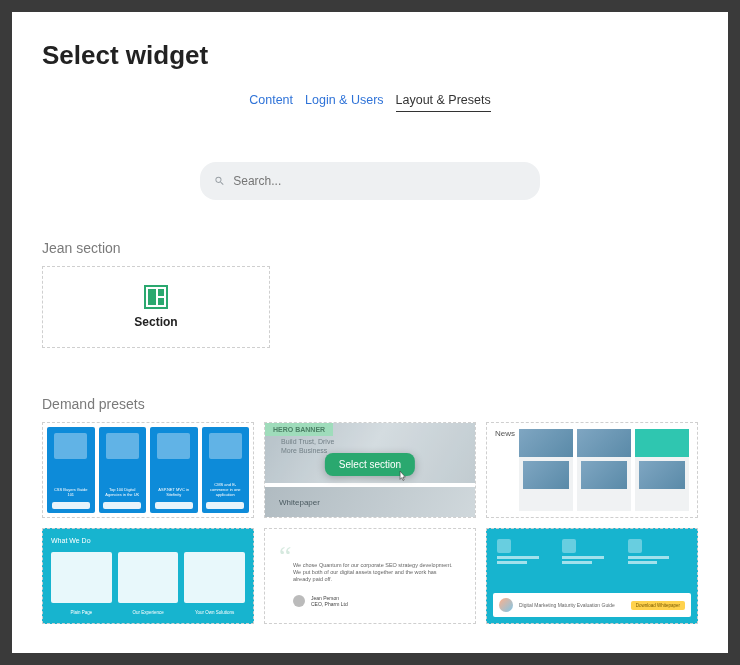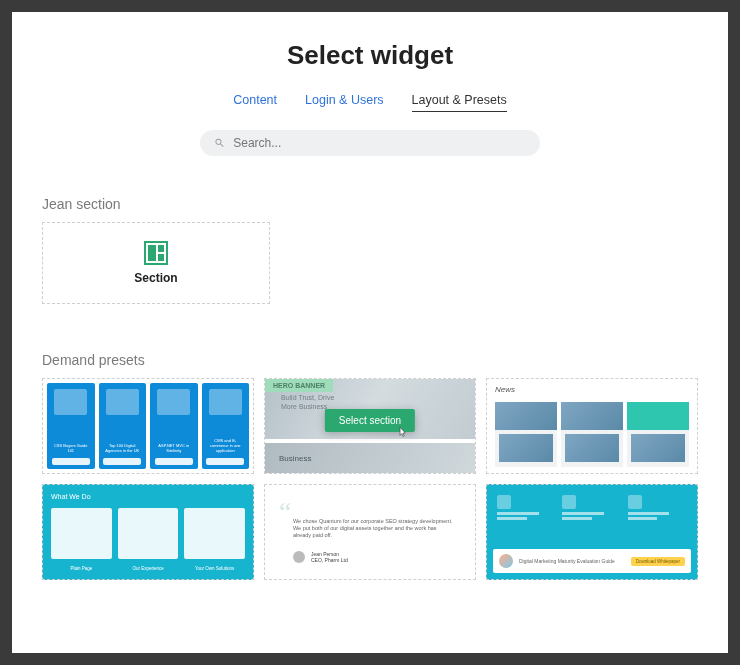--- a/index.html
+++ b/index.html
@@ -10,44 +10,45 @@
     padding: 12px;
   }
   .modal {
     background: #fff;
     width: 100%;
     height: 100%;
     padding: 28px 30px 0 30px;
     overflow: hidden;
   }
   .title {
-    text-align: center;
+    text-align: left;
     font-size: 26px;
     font-weight: 700;
     color: #222;
     margin-bottom: 22px;
   }
   .tabs {
     display: flex;
     justify-content: center;
-    gap: 28px;
+    gap: 12px;
     font-size: 12.5px;
     margin-bottom: 18px;
   }
   .tab { color: #2f73d8; cursor: pointer; padding-bottom: 4px; }
   .tab.active { color: #333; border-bottom: 1px solid #333; }
   .search-wrap { display: flex; justify-content: center; margin-bottom: 40px; }
   .search {
     width: 340px;
     background: #eef0f2;
     border-radius: 16px;
-    padding: 6px 14px;
+    padding: 12px 14px;
     display: flex;
     align-items: center;
     gap: 8px;
+    margin-top: 32px;
   }
   .search svg { width: 12px; height: 12px; fill: #9aa0a6; }
   .search input {
     border: none; background: transparent; outline: none;
     font-size: 12px; color: #888; width: 100%;
   }
   .section-label { font-size: 14px; color: #7a7a7a; margin-bottom: 10px; }
   .empty-card {
     width: 228px; height: 82px;
     border: 1px dashed #cfcfcf;
@@ -82,24 +83,24 @@
   .p1 .card { flex:1; background:#0d8bd9; border-radius:2px; position:relative; }
   .p1 .card::after{content:"";position:absolute;bottom:4px;left:10%;width:80%;height:7px;background:#e8f4fb;border-radius:2px;}
   .p1 .card::before{content:"";position:absolute;top:6px;left:15%;width:70%;height:26px;background:rgba(255,255,255,0.35);border-radius:2px;}
   .p1 .card .t{position:absolute;bottom:16px;left:10%;width:80%;color:#fff;font-size:4px;line-height:5px;text-align:center;}
   
   .p2 { flex-direction: column; padding:0; border:1px dashed #cfcfcf; }
   .p2 .hero { flex:1; background: linear-gradient(120deg,#a9b7bf 0%,#cdd6db 50%,#b7c3c9 100%); position:relative; opacity:0.85;}
   .p2 .badge{position:absolute;top:0;left:0;background:#8fd6b0;color:#2c6a4a;font-size:7px;font-weight:600;padding:3px 8px;}
   .p2 .herotxt{position:absolute;top:14px;left:16px;color:#5a6a72;font-size:7px;line-height:9px;}
   .p2 .downloads{height:30px;background:linear-gradient(120deg,#b0bbc1,#d0d8dc);display:flex;align-items:center;padding-left:14px;color:#4a5a60;font-size:8px;}
-  .p2 .selbtn{position:absolute;top:30px;left:50%;transform:translateX(-50%);background:#2aa86f;color:#fff;font-size:10px;padding:6px 14px;border-radius:2px;box-shadow:0 2px 8px rgba(0,0,0,0.25);}
+  .p2 .selbtn{position:absolute;top:30px;left:50%;transform:translateX(-50%);background:#2aa86f;color:#fff;font-size:10px;padding:6px 14px;border-radius:8px;box-shadow:0 2px 8px rgba(0,0,0,0.25);}
   .p2 .cursor{position:absolute;top:46px;left:calc(50% + 26px);width:14px;height:16px;}
   
-  .p3 { padding:6px 8px; flex-direction:column;font-style:italic; }
+  .p3 { padding:6px 8px; flex-direction:row; }
   .p3 .hdr{font-size:8px;color:#555;margin-bottom:4px;}
   .p3 .cols{flex:1;display:flex;gap:4px;}
   .p3 .cols div{flex:1;background:#f0f2f3;position:relative;}
   .p3 .cols div::before{content:"";position:absolute;top:0;left:0;right:0;height:28px;background:linear-gradient(135deg,#7fa6c2,#5a8aa8);}
   .p3 .cols div:nth-child(3)::before{background:#2fc6b0;}
   .p3 .cols div .tt{position:absolute;top:32px;left:4px;right:4px;font-size:4.5px;line-height:6px;color:#2f73d8;}
   
   .p4{background:#17b4cf;padding:8px;flex-direction:column;}
   .p4 .h{color:#fff;font-size:7px;margin-bottom:4px;}
   .p4 .row{flex:1;display:flex;gap:6px;}
@@ -178,21 +179,21 @@
     </div>
 
     <div class="preset p2">
       <div class="hero">
         <div class="badge">HERO BANNER</div>
         <div class="herotxt">
           <span>Build Trust, Drive</span><br>
           <span>More Business</span>
         </div>
       </div>
-      <div class="downloads">Business</div>
+      <div class="downloads">Whitepaper</div>
       <div class="selbtn">Select section</div>
       <svg class="cursor" viewBox="0 0 24 24">
           <path fill="#fff" stroke="#333" stroke-width="1" d="M7 2l0 14 3-3 2 5 2-1-2-5 4 0z"></path>
         </svg>
     </div>
 
     <div class="preset p3">
       <div class="hdr">News</div>
       <div class="cols">
         <div>

